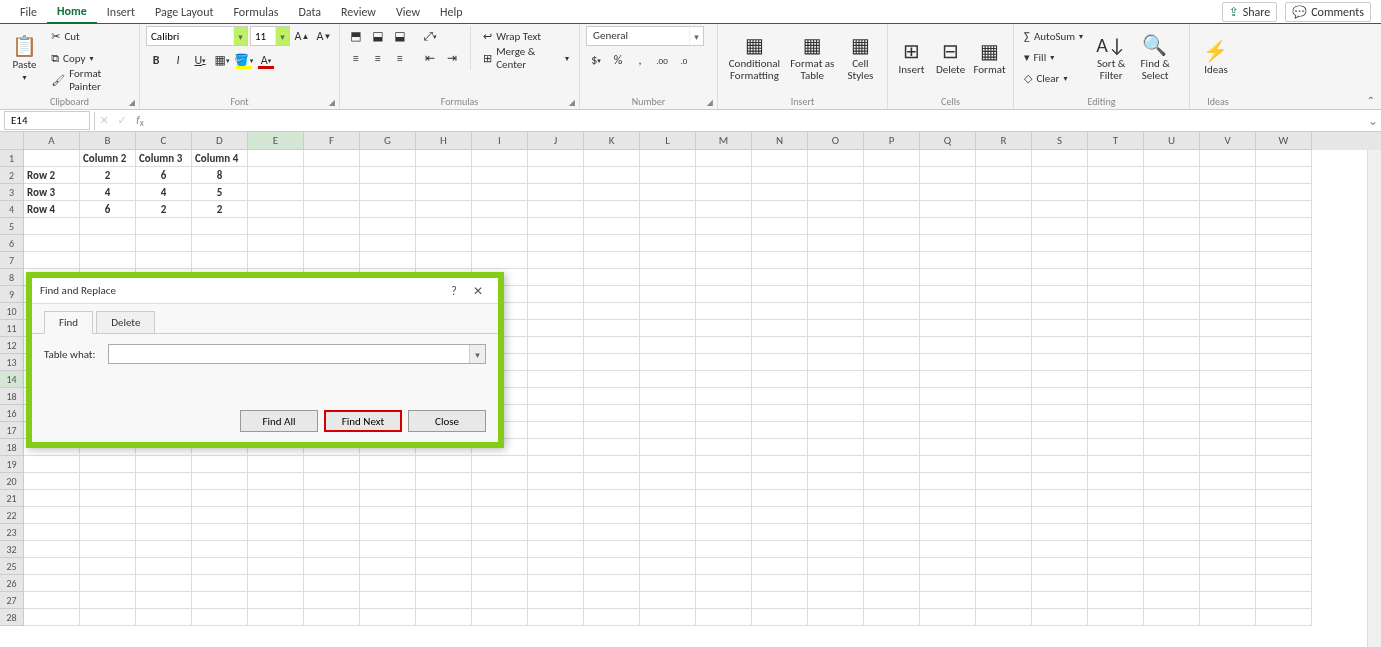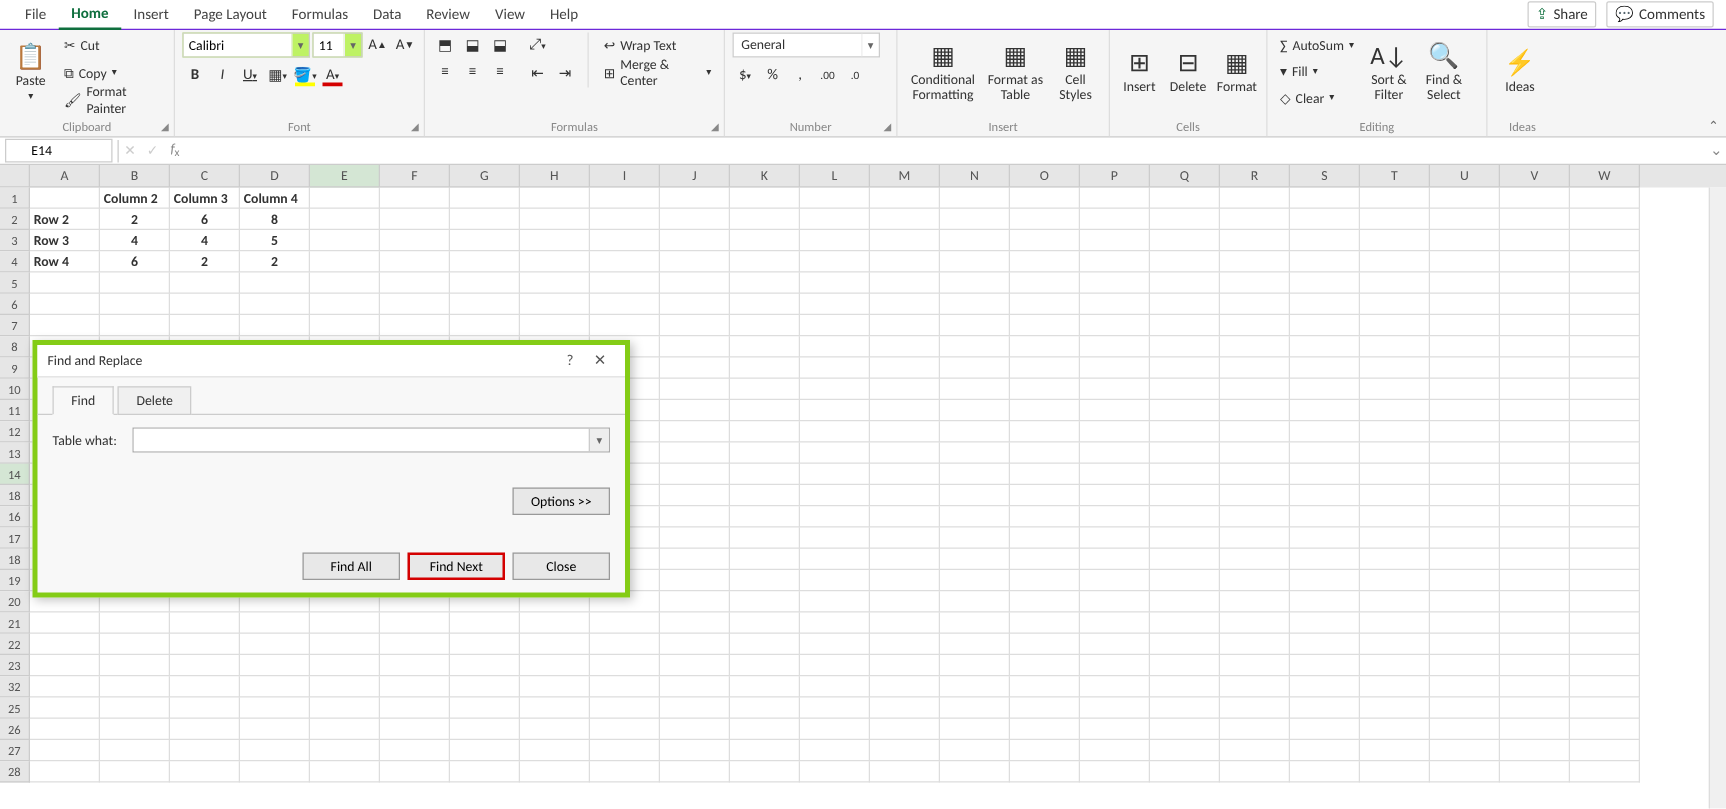--- a/index.html
+++ b/index.html
@@ -31,21 +31,21 @@
 .font-combo .dd { width: 14px; text-align: center; font-size: 9px; color: #666; cursor: pointer; border-left: 1px solid #eee; display:flex;align-items:center;justify-content:center;}
 
 .num-combo { display:flex; border:1px solid #ccc; background:#fff; height:20px; width:118px; }
 .num-combo span { flex:1; padding:2px 6px; font-size:11px; }
 .num-combo .dd { width:14px; text-align:center; font-size:9px; color:#666; cursor:pointer; border-left:1px solid #eee; display:flex;align-items:center;justify-content:center;}
 
 .collapse-btn { position: absolute; right: 6px; bottom: 2px; font-size: 10px; color: #666; cursor: pointer; }
 
 
 .fbar { display: flex; align-items: center; height: 22px; border-bottom: 1px solid #ccc; background: #fff; }
-.namebox { width: 86px; border: 1px solid #ccc; margin: 0 4px; padding: 2px 20px; font-size: 11px; background: #fff; }
+.namebox { width: 86px; border: 1px solid #ccc; margin: 0 4px; padding: 2px 6px; font-size: 11px; background: #fff; }
 .fx-btn { width: 18px; text-align: center; font-size: 11px; color: #888; cursor: pointer; }
 .fx-input { flex:1; border: none; padding: 2px 6px; font-size: 11px; outline: none; }
 .fbar-cap { width: 16px; text-align: center; color: #888; cursor: pointer; }
 
 
 .grid-wrap { position: relative; height: 515px; overflow: hidden; }
 .colheads { display: flex; height: 18px; background: #e6e6e6; }
 .rowhead-spacer { width: 24px; border-right: 1px solid #ccc; border-bottom: 1px solid #ccc; background:#e6e6e6; }
 .colhead { width: 56px; border-right: 1px solid #ccc; border-bottom: 1px solid #ccc; text-align: center; font-size: 11px; color: #555; display:flex;align-items:center;justify-content:center; cursor:pointer;}
 .colhead.sel { background: #d4e6d4; }
@@ -55,21 +55,21 @@
 .rowhead.sel { background: #d4e6d4; }
 .cells { position: relative; font-weight: bold; }
 .cellrow { display: flex; }
 .cell { width: 56px; height: 17px; border-right: 1px solid #ddd; border-bottom: 1px solid #ddd; font-size: 11px; padding: 0 3px; display:flex; align-items:center; }
 .cell.txt { justify-content: flex-start; }
 .cell.ctr { justify-content: center; }
 .cell.selected { outline: 2px solid #217346; outline-offset: -1px; background: #fff; }
 .vscroll { position: absolute; right: 0; top: 18px; bottom: 0; width: 14px; background: #f0f0f0; border-left: 1px solid #ddd; }
 
 
-.dialog { position: absolute; left: 26px; top: 272px; width: 478px; background: #f8f8f8; border: 4px solid #84cc16; box-shadow: 2px 2px 8px rgba(0,0,0,0.25); font-size: 11px; }
+.dialog { position: absolute; left: 26px; top: 272px; width: 478px; background: #f8f8f8; border: 6px solid #84cc16; box-shadow: 2px 2px 8px rgba(0,0,0,0.25); font-size: 11px; }
 .dlg-title { display: flex; align-items: center; height: 26px; padding: 0 8px; background: #fff; border-bottom: 1px solid #ddd; }
 .dlg-title .t { flex: 1; }
 .dlg-title .hbtn { width: 24px; text-align: center; cursor: pointer; color: #555; font-size:12px;}
 .dlg-tabs { display: flex; border-bottom: 1px solid #ccc; margin: 6px 0 0 0; padding-left: 12px; gap:4px;}
 .dlg-tab { padding: 4px 14px; font-size: 11px; border: 1px solid transparent; cursor: pointer; position: relative; top: 1px; background:#f0f0f0; border:1px solid #ccc; border-bottom:1px solid #ccc; margin-right:-1px;}
 .dlg-tab.active { background: #f8f8f8; border:1px solid #ccc; border-bottom: 1px solid #f8f8f8; }
 .dlg-body { padding: 10px 12px 12px 12px; }
 .dlg-row { display: flex; align-items: center; gap: 8px; margin-bottom: 28px; }
 .dlg-label { width: 56px; font-size: 11px; }
 .dlg-input-wrap { flex: 1; display:flex; border: 1px solid #aaa; background:#fff; height:20px;}
@@ -1082,22 +1082,19 @@
     <div class="dlg-tab">Delete</div>
   </div>
   <div class="dlg-body">
     <div class="dlg-row">
       <div class="dlg-label">Table what:</div>
       <div class="dlg-input-wrap">
         <input class="dlg-input" value="" style="">
         <div class="dlg-input-dd">▾</div>
       </div>
     </div>
-    <div class="dlg-opts">
-      <button class="dlg-btn">Options &gt;&gt;</button>
-    </div>
   </div>
   <div class="dlg-footer">
     <button class="dlg-btn">Find All</button>
     <button class="dlg-btn highlight">Find Next</button>
     <button class="dlg-btn">Close</button>
   </div>
 </div>
 
 </body></html>

